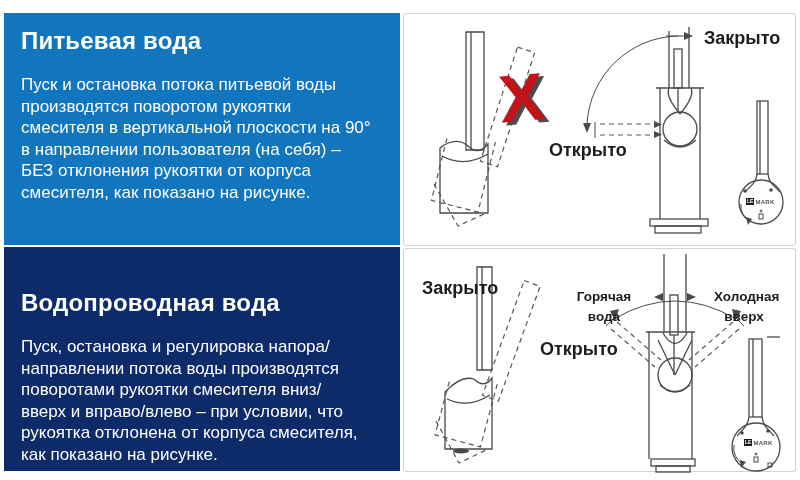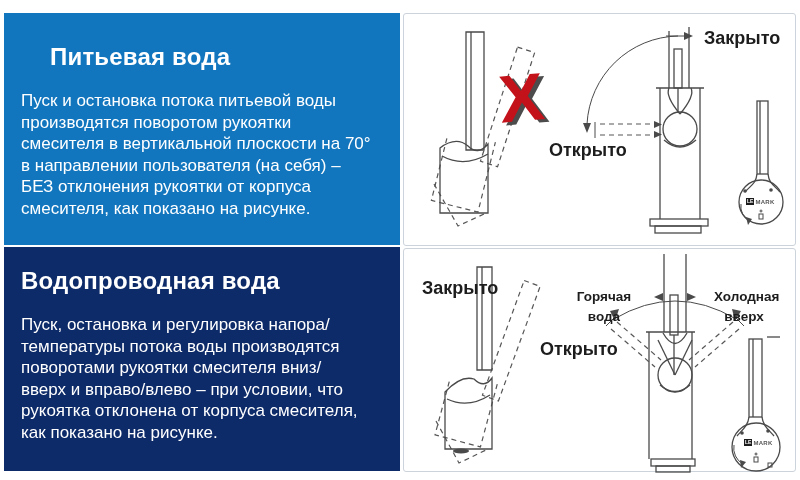--- a/index.html
+++ b/index.html
@@ -5,22 +5,22 @@
   html,body{margin:0;padding:0;background:#fff;}
   .page{position:relative;width:800px;height:480px;background:#ffffff;overflow:hidden;
         font-family:"Liberation Sans",sans-serif;}
 
   
   .panel{position:absolute;left:4px;width:396px;box-sizing:border-box;
          padding:0 10px 0 17px;color:#ffffff;}
   .panel-drinking{top:13px;height:232px;background:#1276be;}
   .panel-tap{top:247px;height:224px;background:#0d2a69;}
   .panel h2{margin:0;font-size:24px;font-weight:bold;line-height:1.05;letter-spacing:0.2px;}
-  .panel-drinking h2{padding-top:31px;margin-left:29px;}
-  .panel-tap h2{padding-top:21px;}
+  .panel-drinking h2{padding-top:15px;}
+  .panel-tap h2{padding-top:43px;}
   .panel .body{margin:21px 0 0;font-size:17px;line-height:21.5px;white-space:pre-line;}
 
   
   .dpanel{position:absolute;left:403px;width:393px;background:#ffffff;
           border:1px solid #ccd3db;border-radius:3px;box-sizing:border-box;}
   .dpanel-drinking{top:13px;height:233px;}
   .dpanel-tap{top:248px;height:224px;}
   .dpanel svg{position:absolute;left:0;top:0;}
 
   .dlabel{position:absolute;font-size:18px;font-weight:bold;color:#1d1d1d;
@@ -43,30 +43,30 @@
 </style>
 </head>
 <body>
 
 <div class="page">
 
   <section class="panel panel-drinking">
     <h2>Питьевая вода</h2>
     <p class="body">Пуск и остановка потока питьевой воды
 производятся поворотом рукоятки
-смесителя в вертикальной плоскости на 70°
+смесителя в вертикальной плоскости на 90°
 в направлении пользователя (на себя) –
 БЕЗ отклонения рукоятки от корпуса
 смесителя, как показано на рисунке.</p>
   </section>
 
   <section class="panel panel-tap">
     <h2>Водопроводная вода</h2>
     <p class="body">Пуск, остановка и регулировка напора/
-температуры потока воды производятся
+направлении потока воды производятся
 поворотами рукоятки смесителя вниз/
 вверх и вправо/влево – при условии, что
 рукоятка отклонена от корпуса смесителя,
 как показано на рисунке.</p>
   </section>
 
   <section class="dpanel dpanel-drinking">
     <svg width="393" height="233" viewBox="0 0 393 233">
 
       <g>

